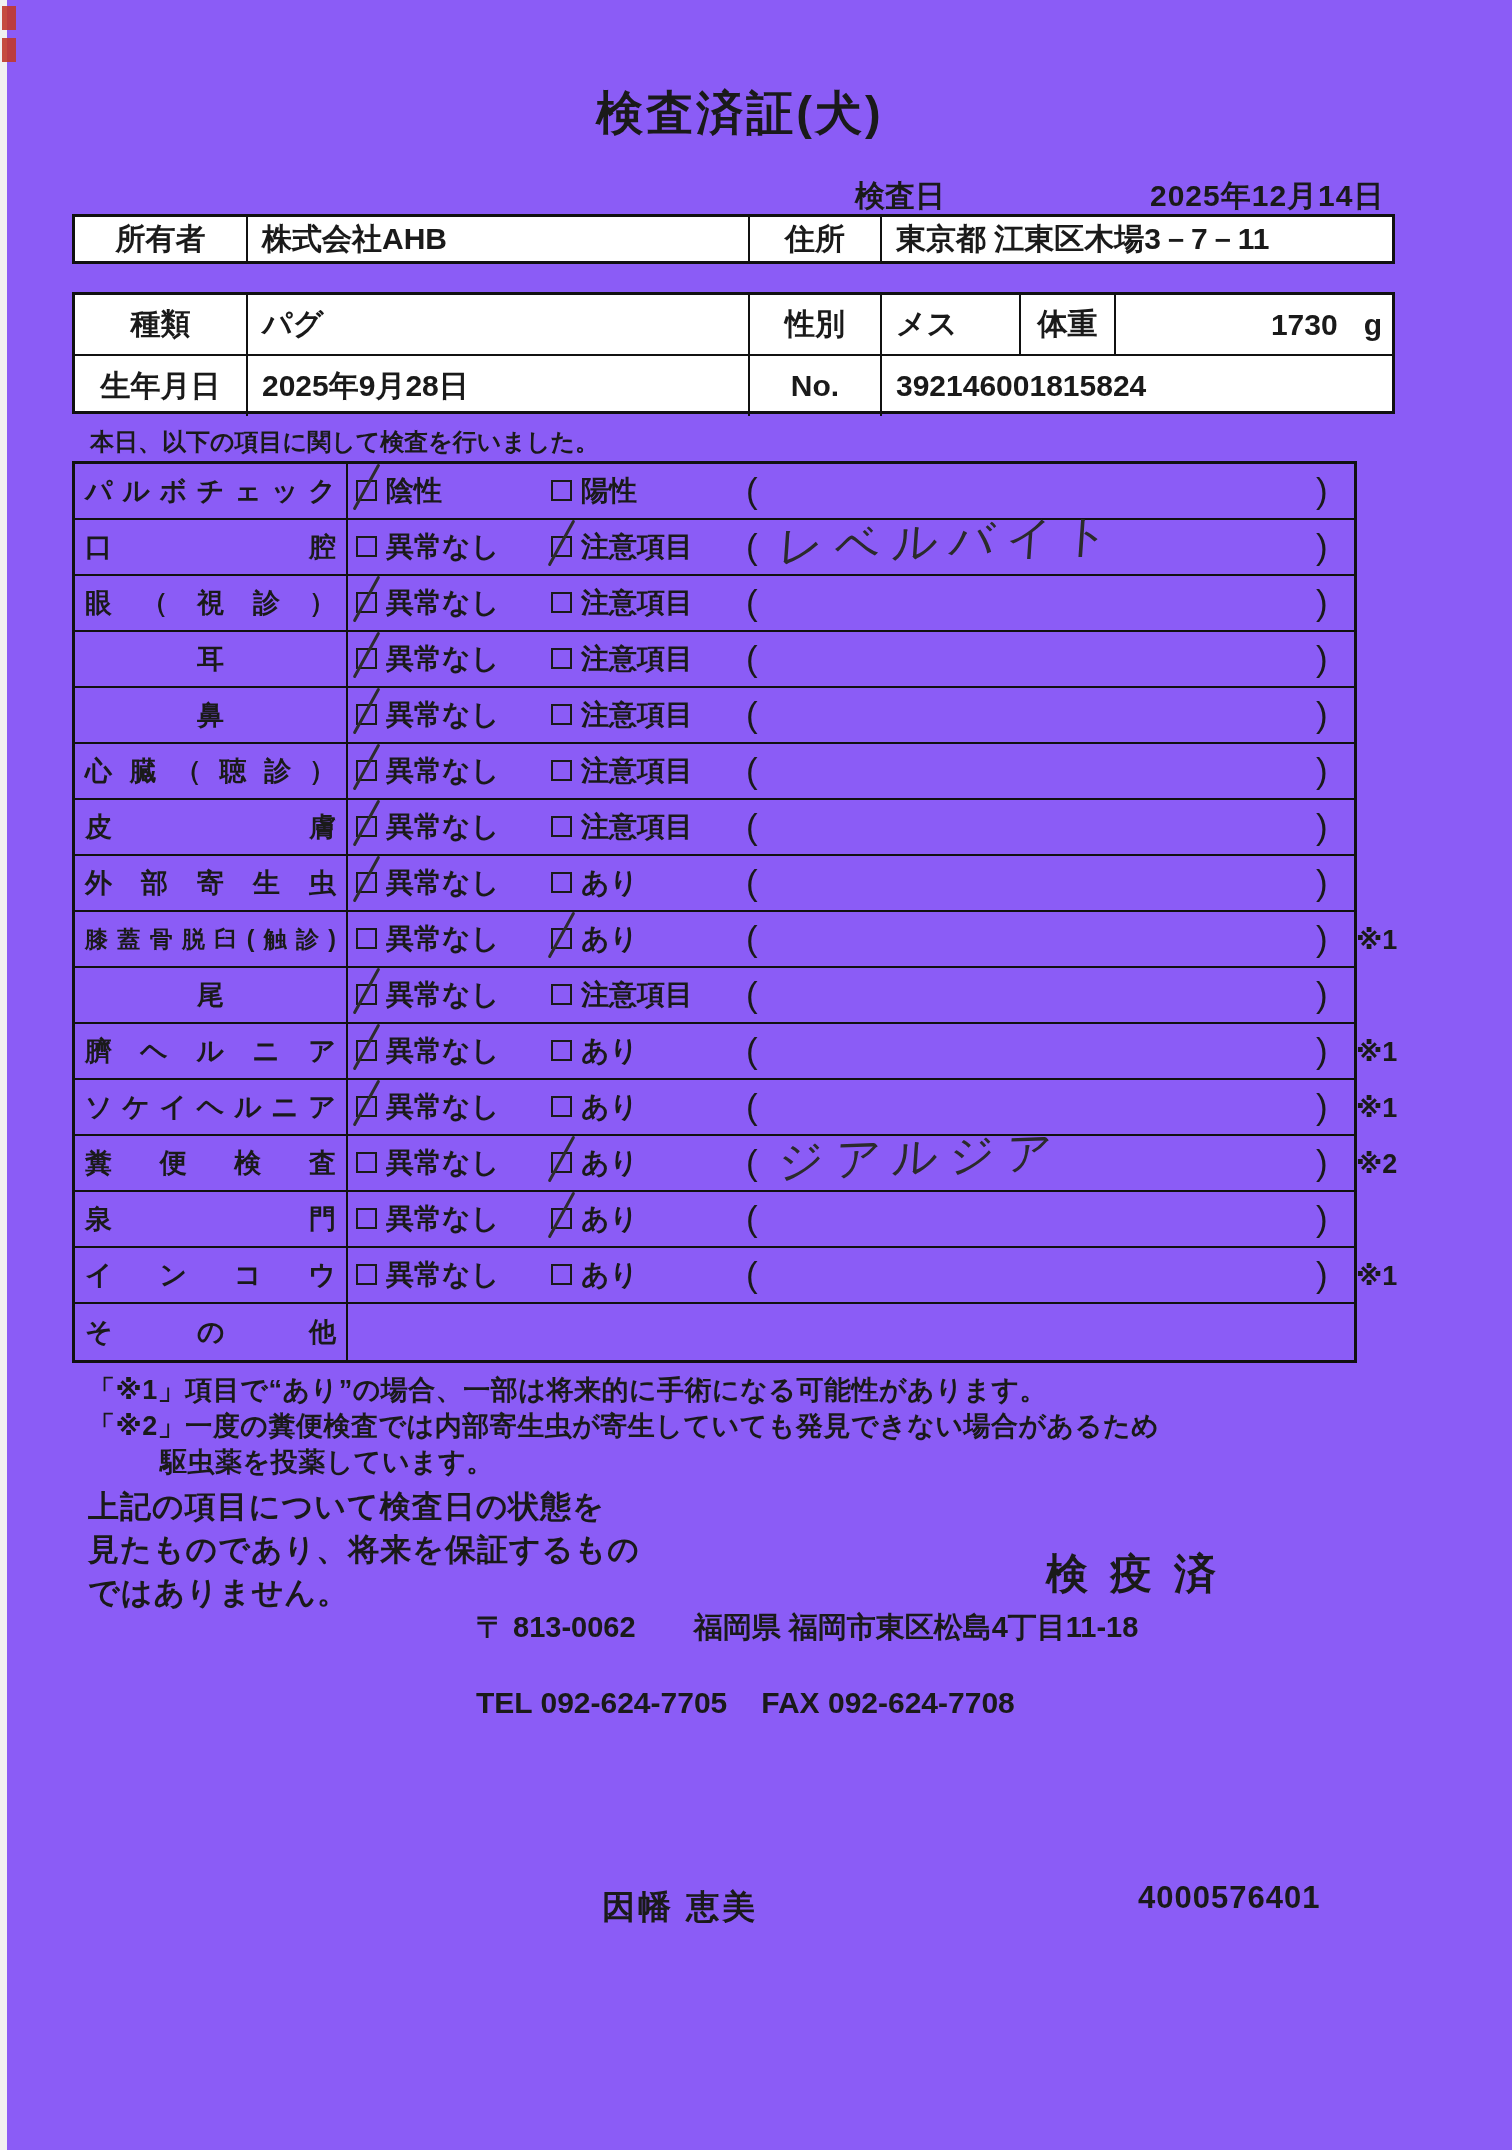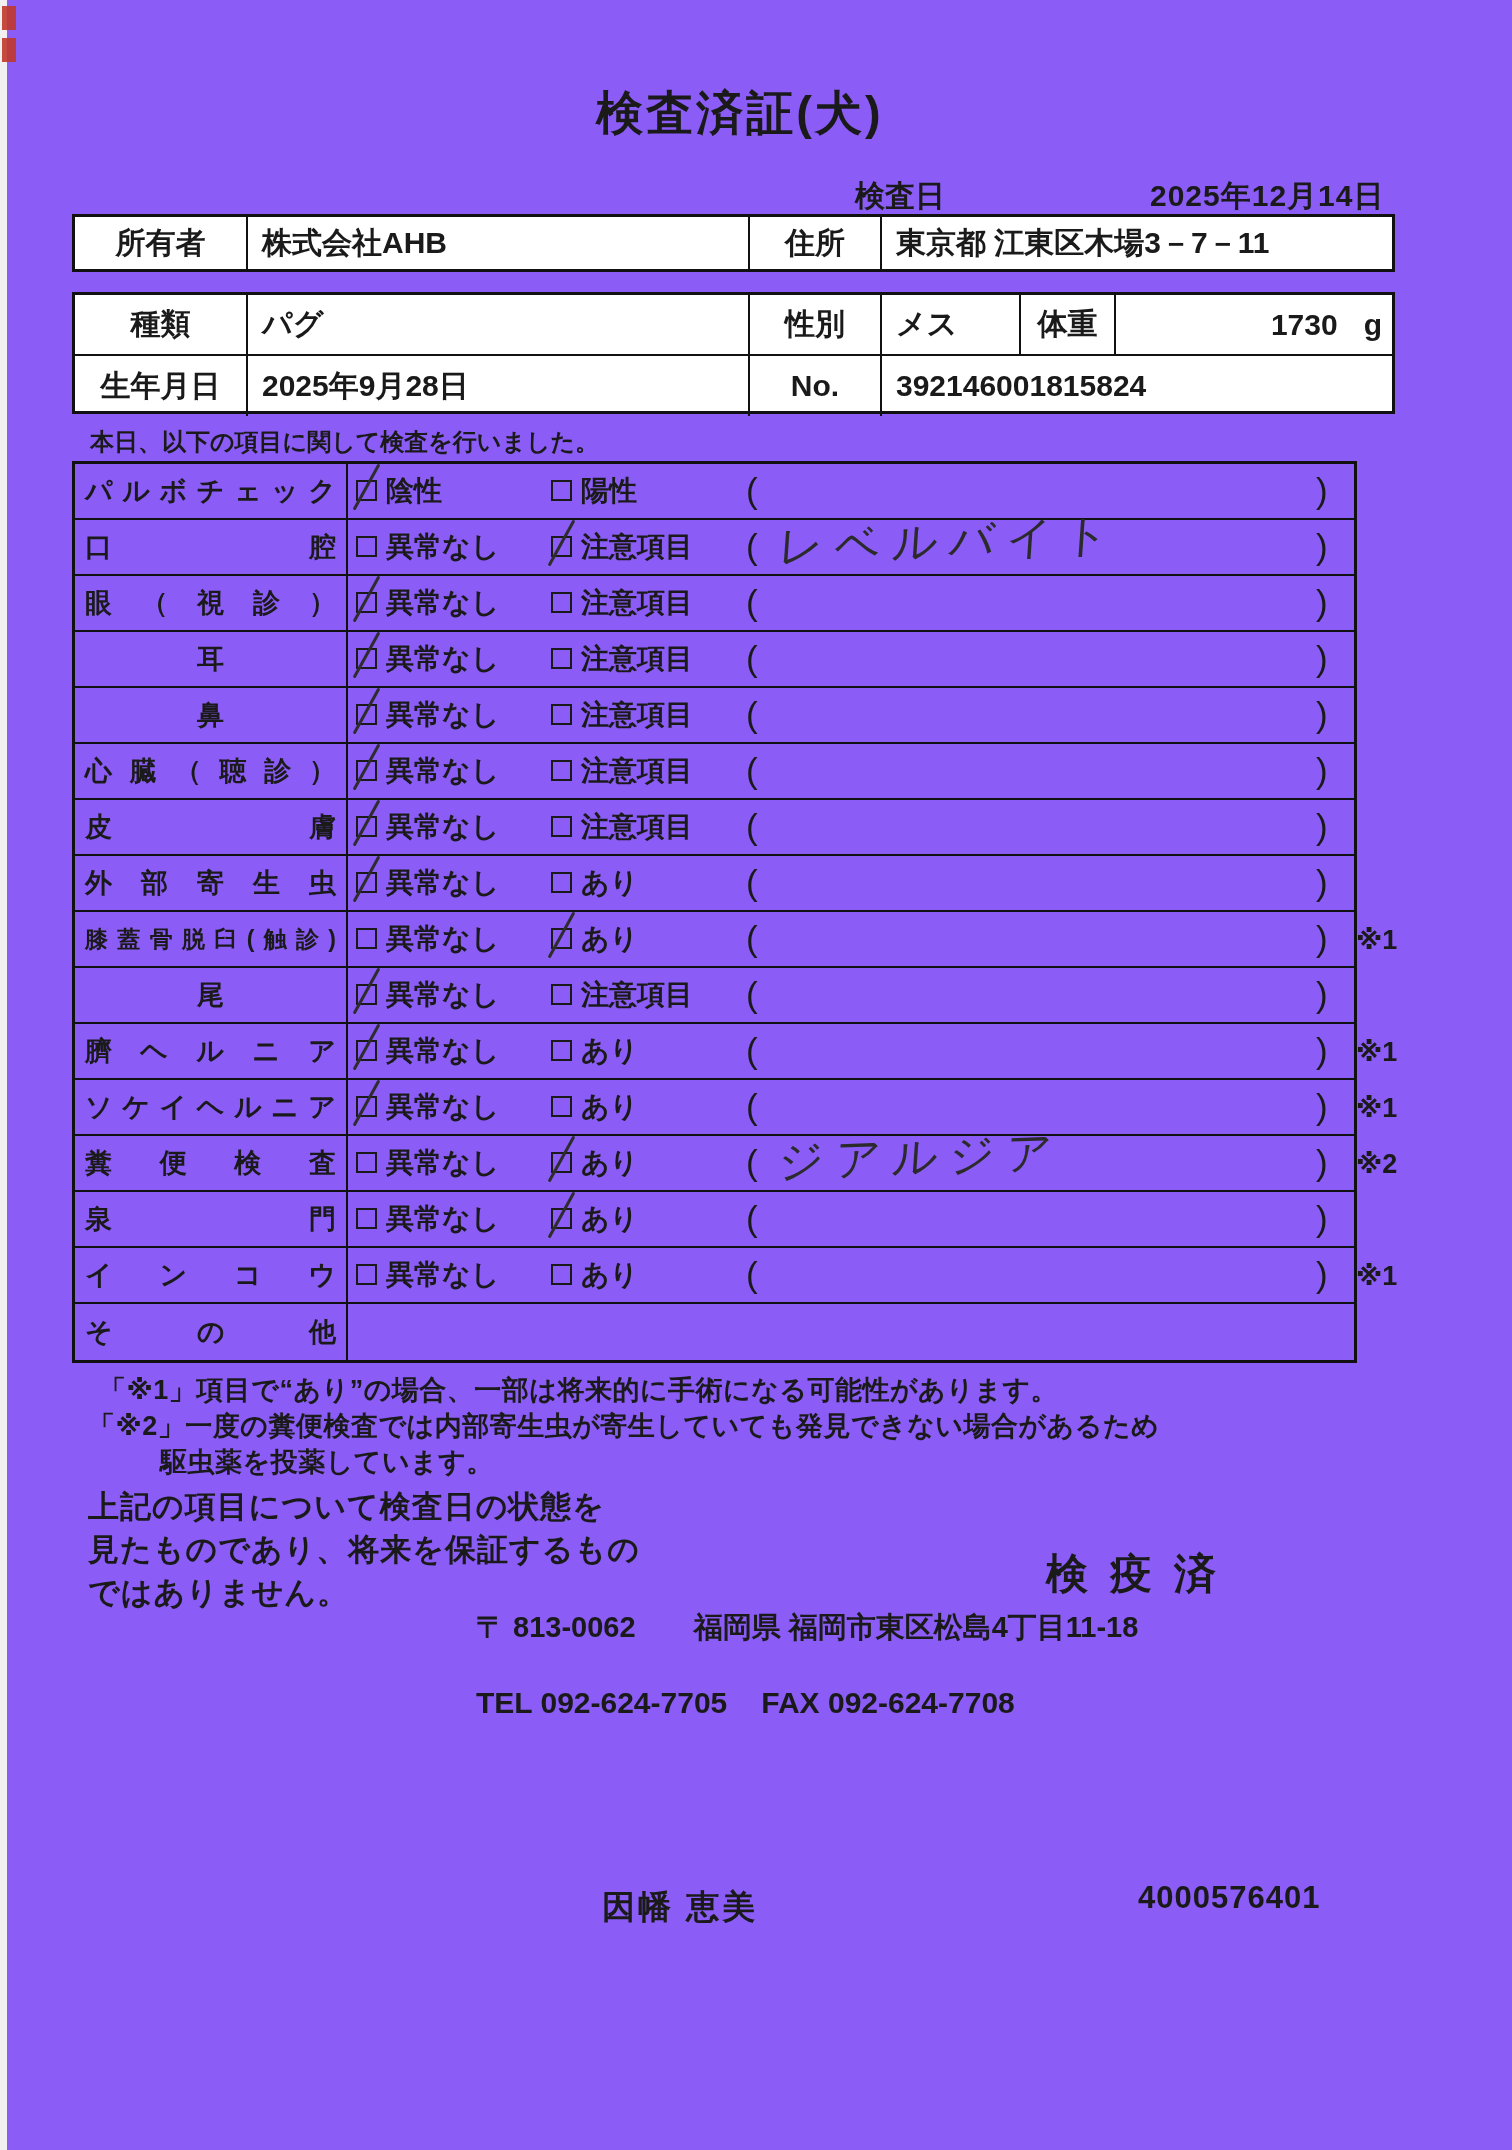--- a/index.html
+++ b/index.html
@@ -16,21 +16,21 @@
   .exam-date-label{position:absolute;left:855px;top:176px;font-size:30px;font-weight:600;}
   .exam-date-value{position:absolute;left:1150px;top:176px;font-size:30px;font-weight:600;letter-spacing:1px;}
 
   .tbl{position:absolute;left:72px;border:3px solid #111;box-sizing:border-box;background:#fff;}
   .tbl .cell{box-sizing:border-box;display:flex;align-items:center;font-size:30px;font-weight:600;}
   .tbl .cell.lab{justify-content:center;}
   .tbl .cell.val{justify-content:flex-start;padding-left:14px;}
   .tbl .br{border-right:2.5px solid #111;}
   .tbl .bt{border-top:2.5px solid #111;}
 
-  #tbl1{top:214px;width:1323px;height:58px;display:grid;grid-template-columns:173px 502px 132px 516px;}
+  #tbl1{top:214px;width:1323px;height:50px;display:grid;grid-template-columns:173px 502px 132px 516px;}
   #tbl2{top:292px;width:1323px;height:122px;}
   #tbl2 .rowA{display:grid;grid-template-columns:173px 502px 132px 139px 95px 282px;height:59px;}
   #tbl2 .rowB{display:grid;grid-template-columns:173px 502px 132px 516px;height:60px;}
   .weight-val{justify-content:flex-end !important;padding-right:16px;gap:26px;}
 
   .intro{position:absolute;left:90px;top:426px;font-size:24px;font-weight:700;}
 
   .main-table{position:absolute;left:72px;top:461px;width:1285px;border:3px solid #111;box-sizing:border-box;}
   .row{position:relative;display:flex;height:56px;border-bottom:2px solid #111;box-sizing:border-box;}
   .row:last-child{border-bottom:none;}
@@ -47,21 +47,21 @@
                       background:#2d2d2d;transform:rotate(29deg);border-radius:2px;}
   .b1{left:8px;}  .o1{left:38px;font-size:28px;font-weight:600;}
   .b2{left:203px;} .o2{left:233px;font-size:28px;font-weight:600;}
   .po{left:398px;font-size:35px;font-weight:400;}
   .pc{left:968px;font-size:35px;font-weight:400;}
   .hand{left:430px;top:-6px;font-size:45px;letter-spacing:11px;color:#2b2b2b;
         transform:rotate(-2deg) skewX(-6deg);font-weight:400;}
   .note{position:absolute;right:-60px;top:0;width:58px;line-height:56px;font-size:27px;font-weight:600;}
 
   .fn{position:absolute;font-size:27px;font-weight:600;letter-spacing:.5px;}
-  #fn1{left:99px;top:1372px;} #fn2{left:88px;top:1408px;} #fn3{left:160px;top:1444px;}
+  #fn1{left:88px;top:1372px;} #fn2{left:88px;top:1408px;} #fn3{left:160px;top:1444px;}
 
   .para{position:absolute;left:88px;font-size:31px;font-weight:700;letter-spacing:1px;}
   #pl1{top:1486px;} #pl2{top:1529px;} #pl3{top:1572px;}
 
   .stamp{position:absolute;left:1046px;top:1546px;font-size:42px;font-weight:600;letter-spacing:22px;}
 
   .postal-line{position:absolute;left:476px;top:1608px;font-size:29px;font-weight:600;display:flex;gap:58px;}
   .tel-line{position:absolute;left:476px;top:1686px;font-size:30px;font-weight:600;display:flex;gap:34px;}
   .clinic-name{position:absolute;left:480px;top:1756px;font-size:41px;font-weight:600;letter-spacing:2px;}
   .examiner{position:absolute;left:602px;top:1885px;font-size:33px;font-weight:600;letter-spacing:3px;}

